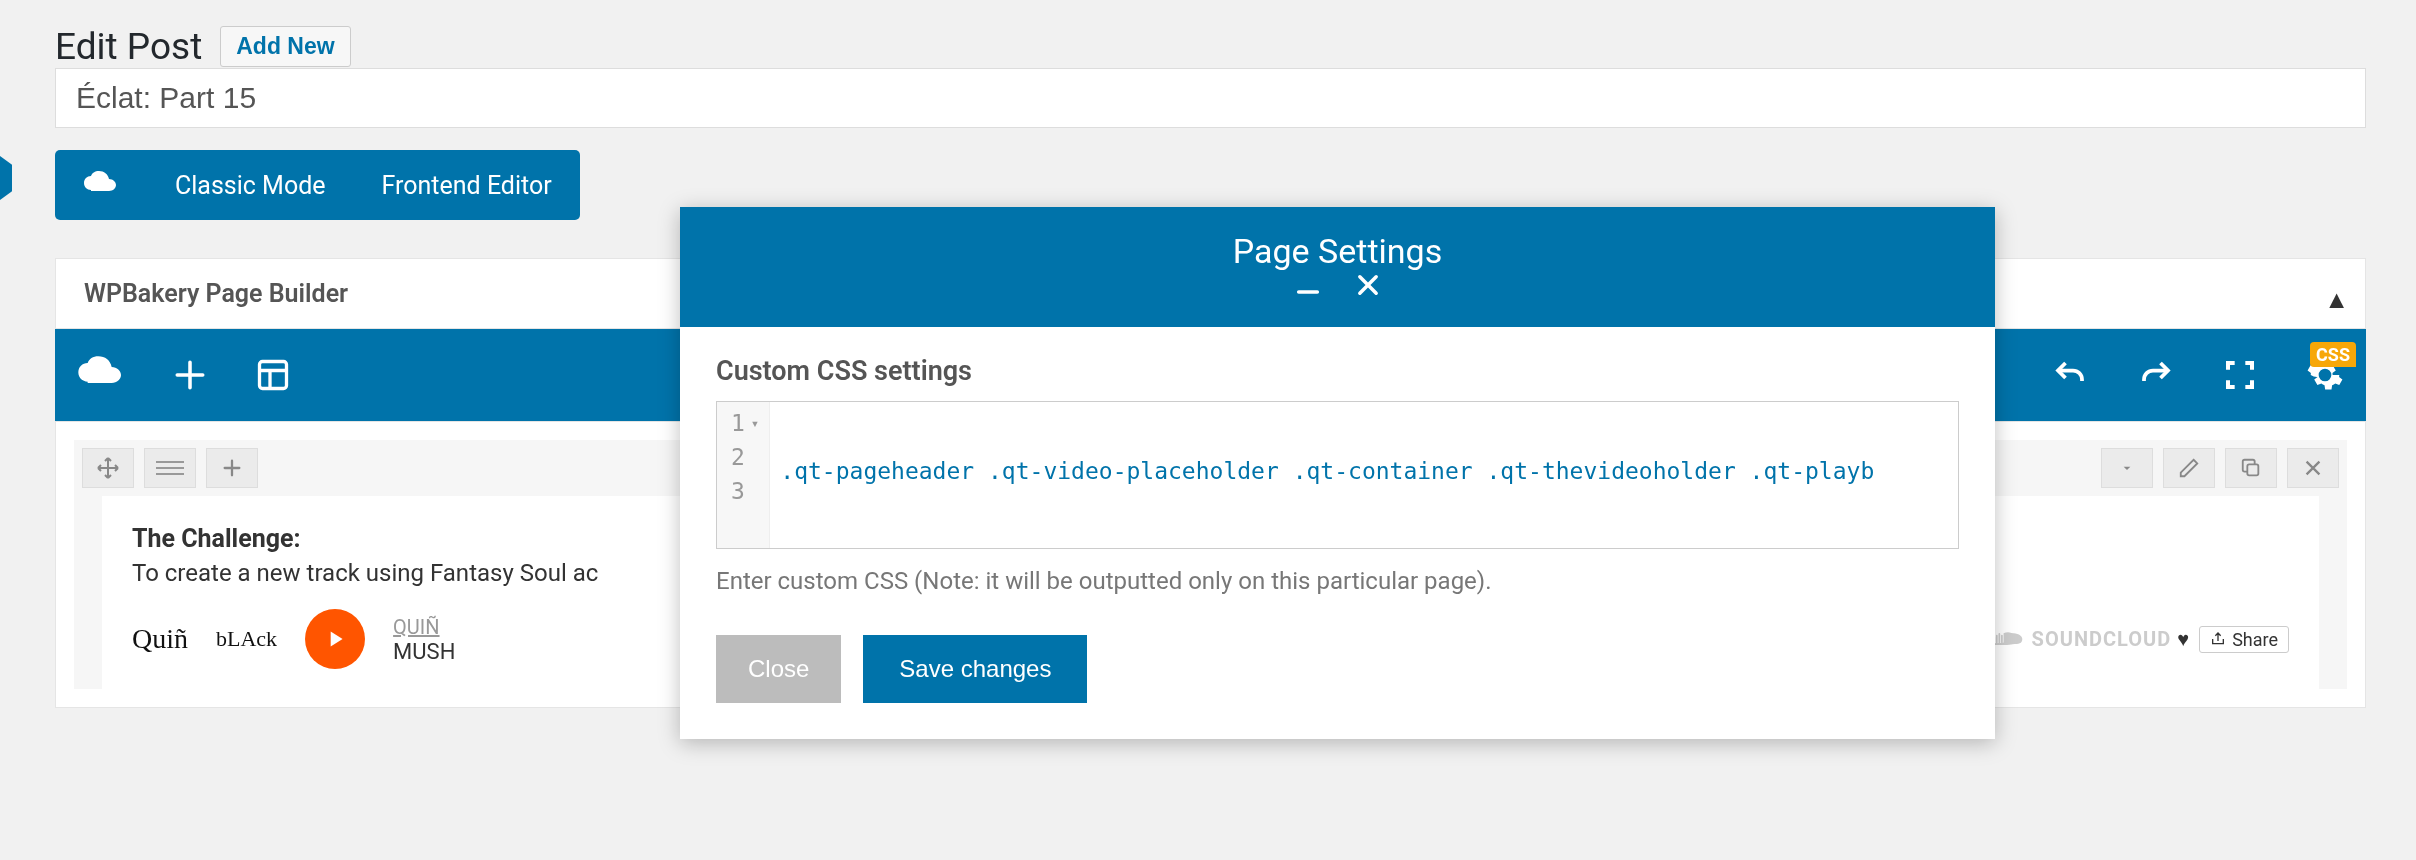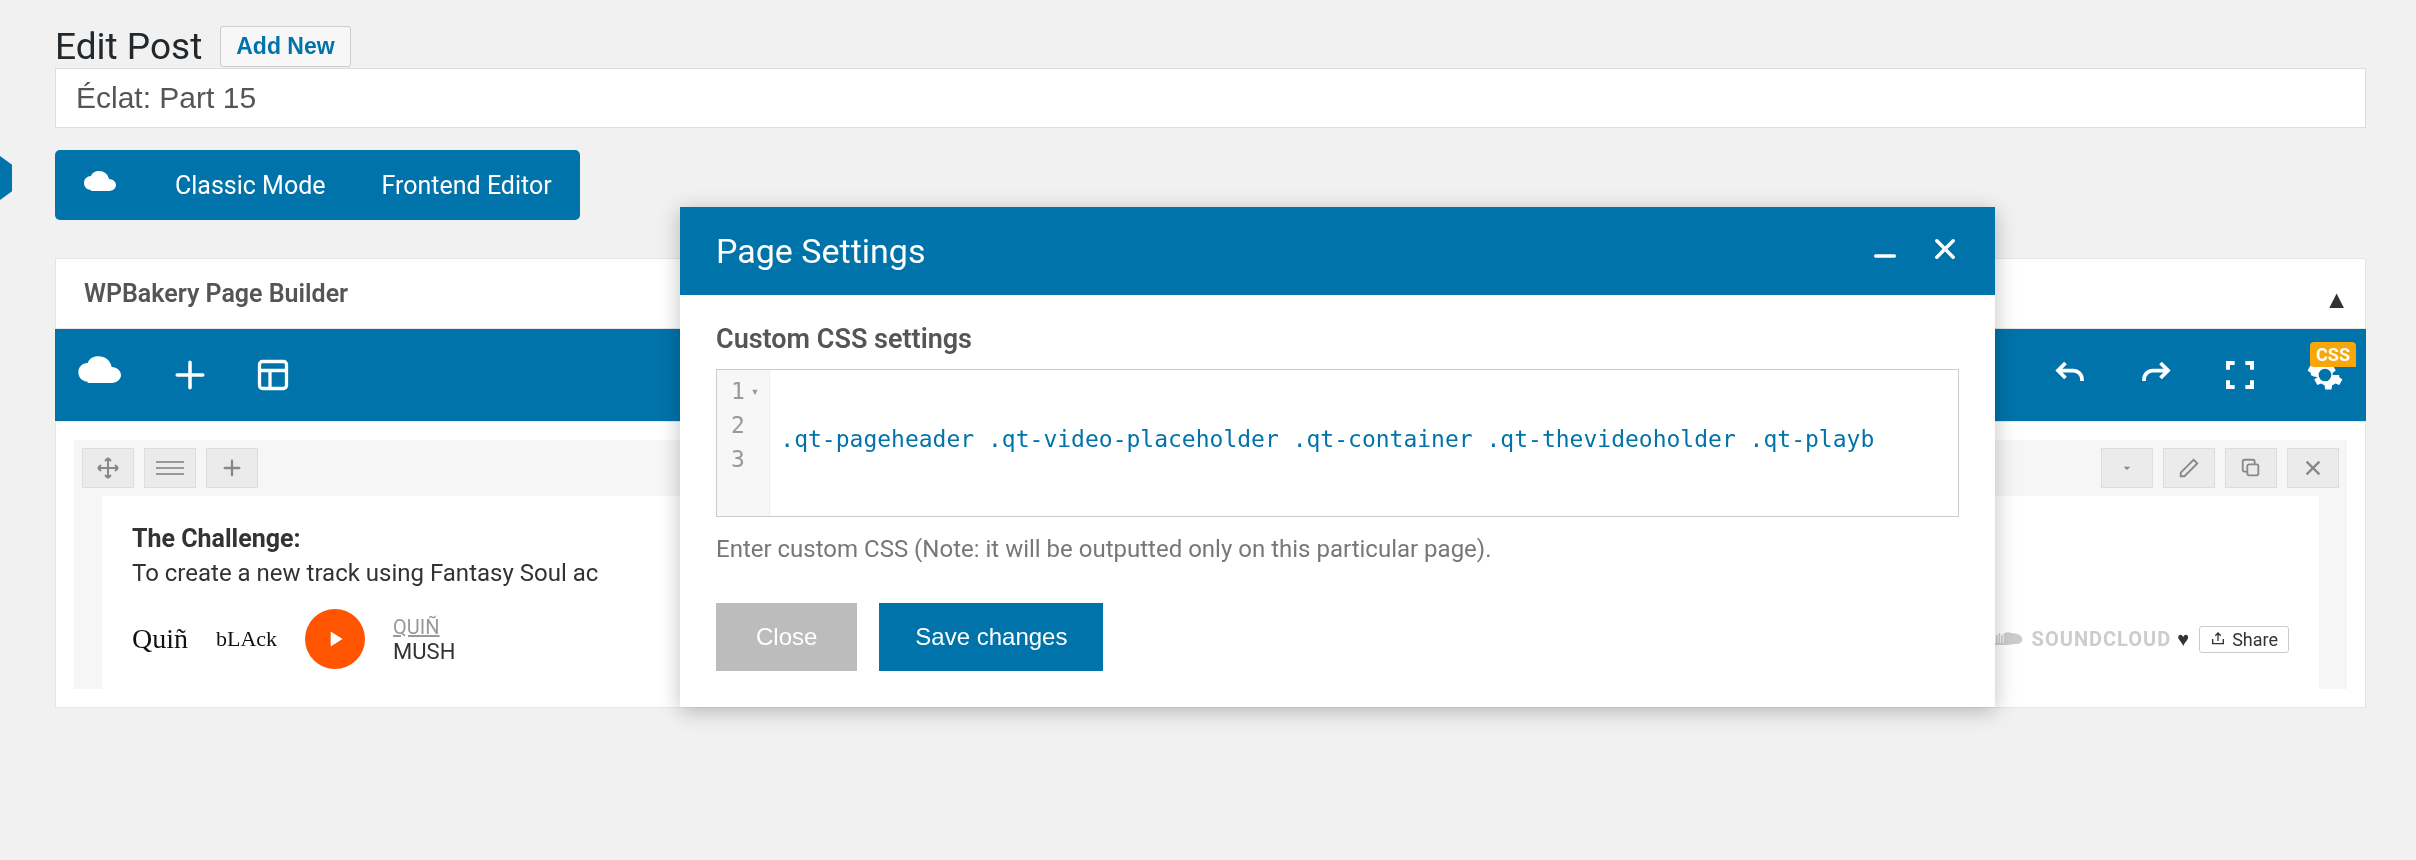--- a/index.html
+++ b/index.html
@@ -250,20 +250,21 @@
   box-shadow: 0 4px 20px rgba(0,0,0,0.25);
   z-index: 100;
 }
 .modal-header {
   background: #0073aa;
   color: #fff;
   display: flex;
   align-items: center;
   justify-content: space-between;
   padding: 24px 36px;
+  flex-direction: column;
 }
 .modal-title {
   font-size: 34px;
   font-weight: 400;
 }
 .modal-header-icons {
   display: flex;
   gap: 32px;
   align-items: center;
 }
@@ -322,21 +323,21 @@
 }
 .modal-footer {
   display: flex;
   gap: 22px;
   padding: 20px 36px 36px 36px;
 }
 .btn-close {
   background: #bcbcbc;
   color: #fff;
   font-size: 24px;
-  padding: 18px 40px;
+  padding: 18px 32px;
   border: none;
   cursor: pointer;
 }
 .btn-save {
   background: #0073aa;
   color: #fff;
   font-size: 24px;
   padding: 20px 36px;
   border: none;
   cursor: pointer;

